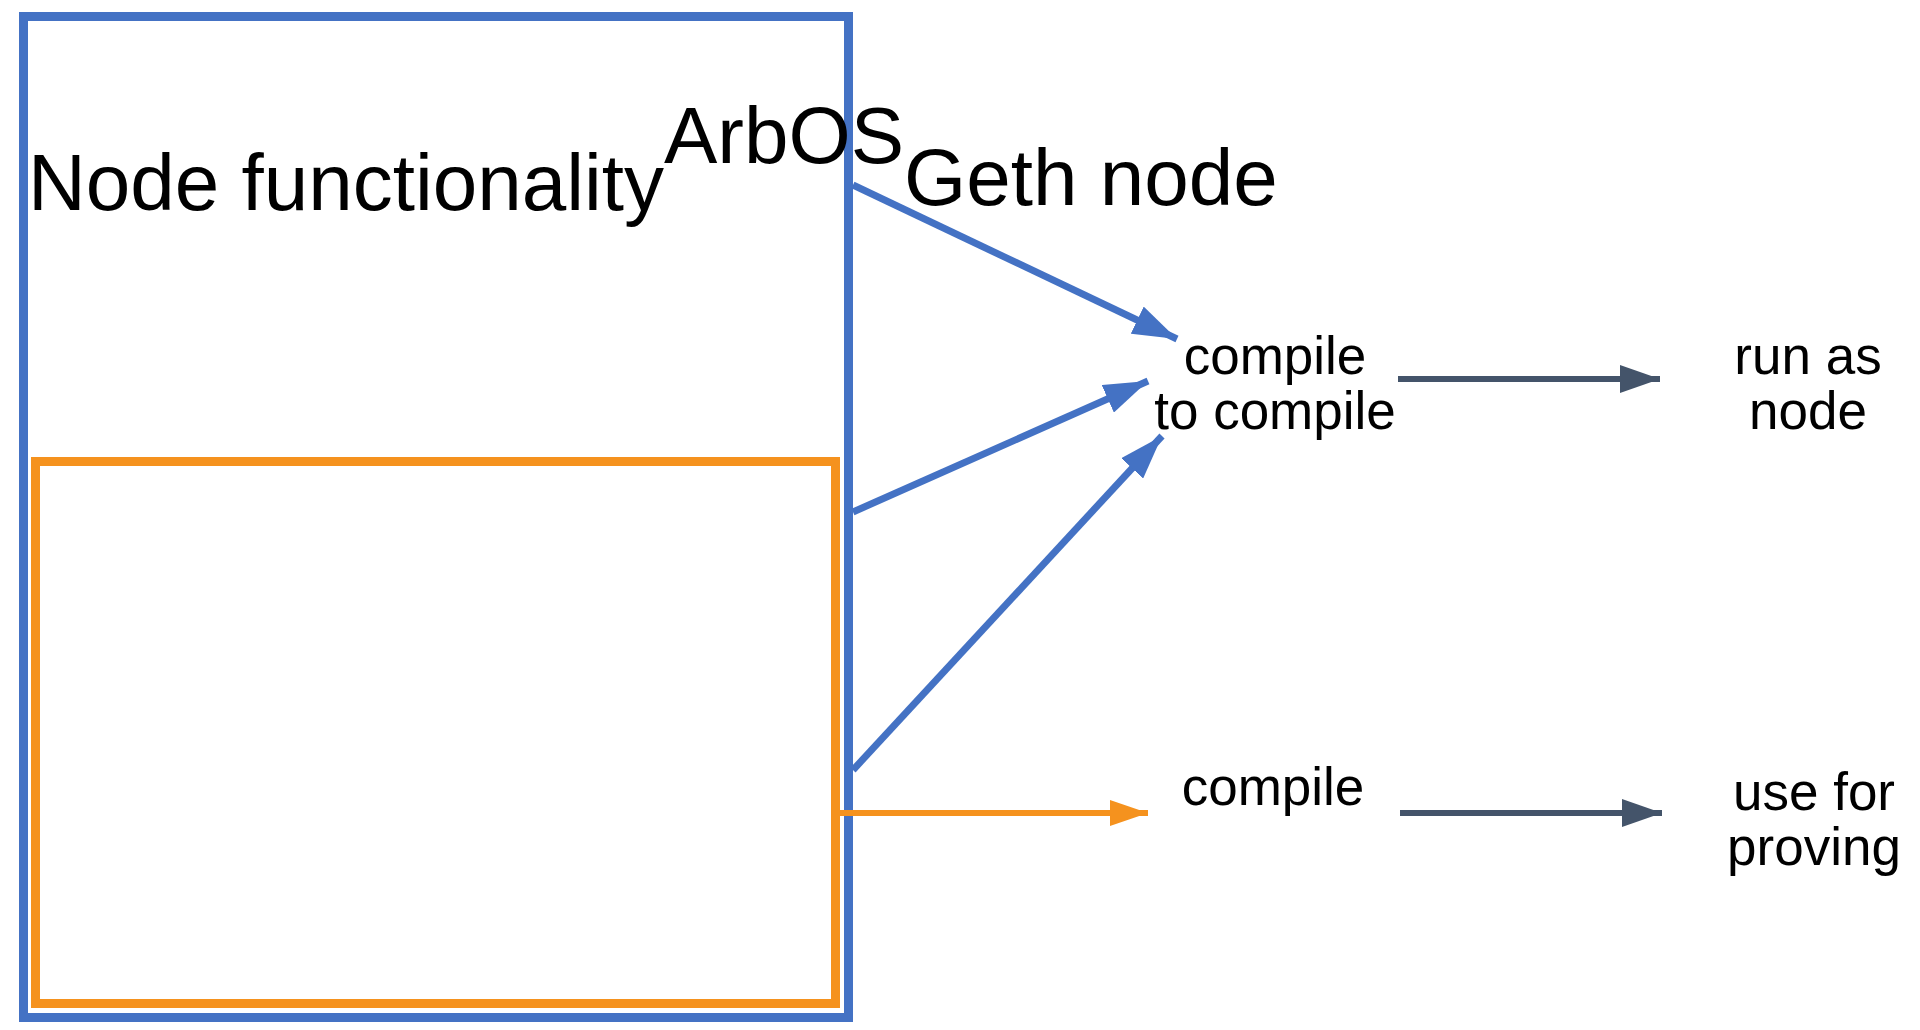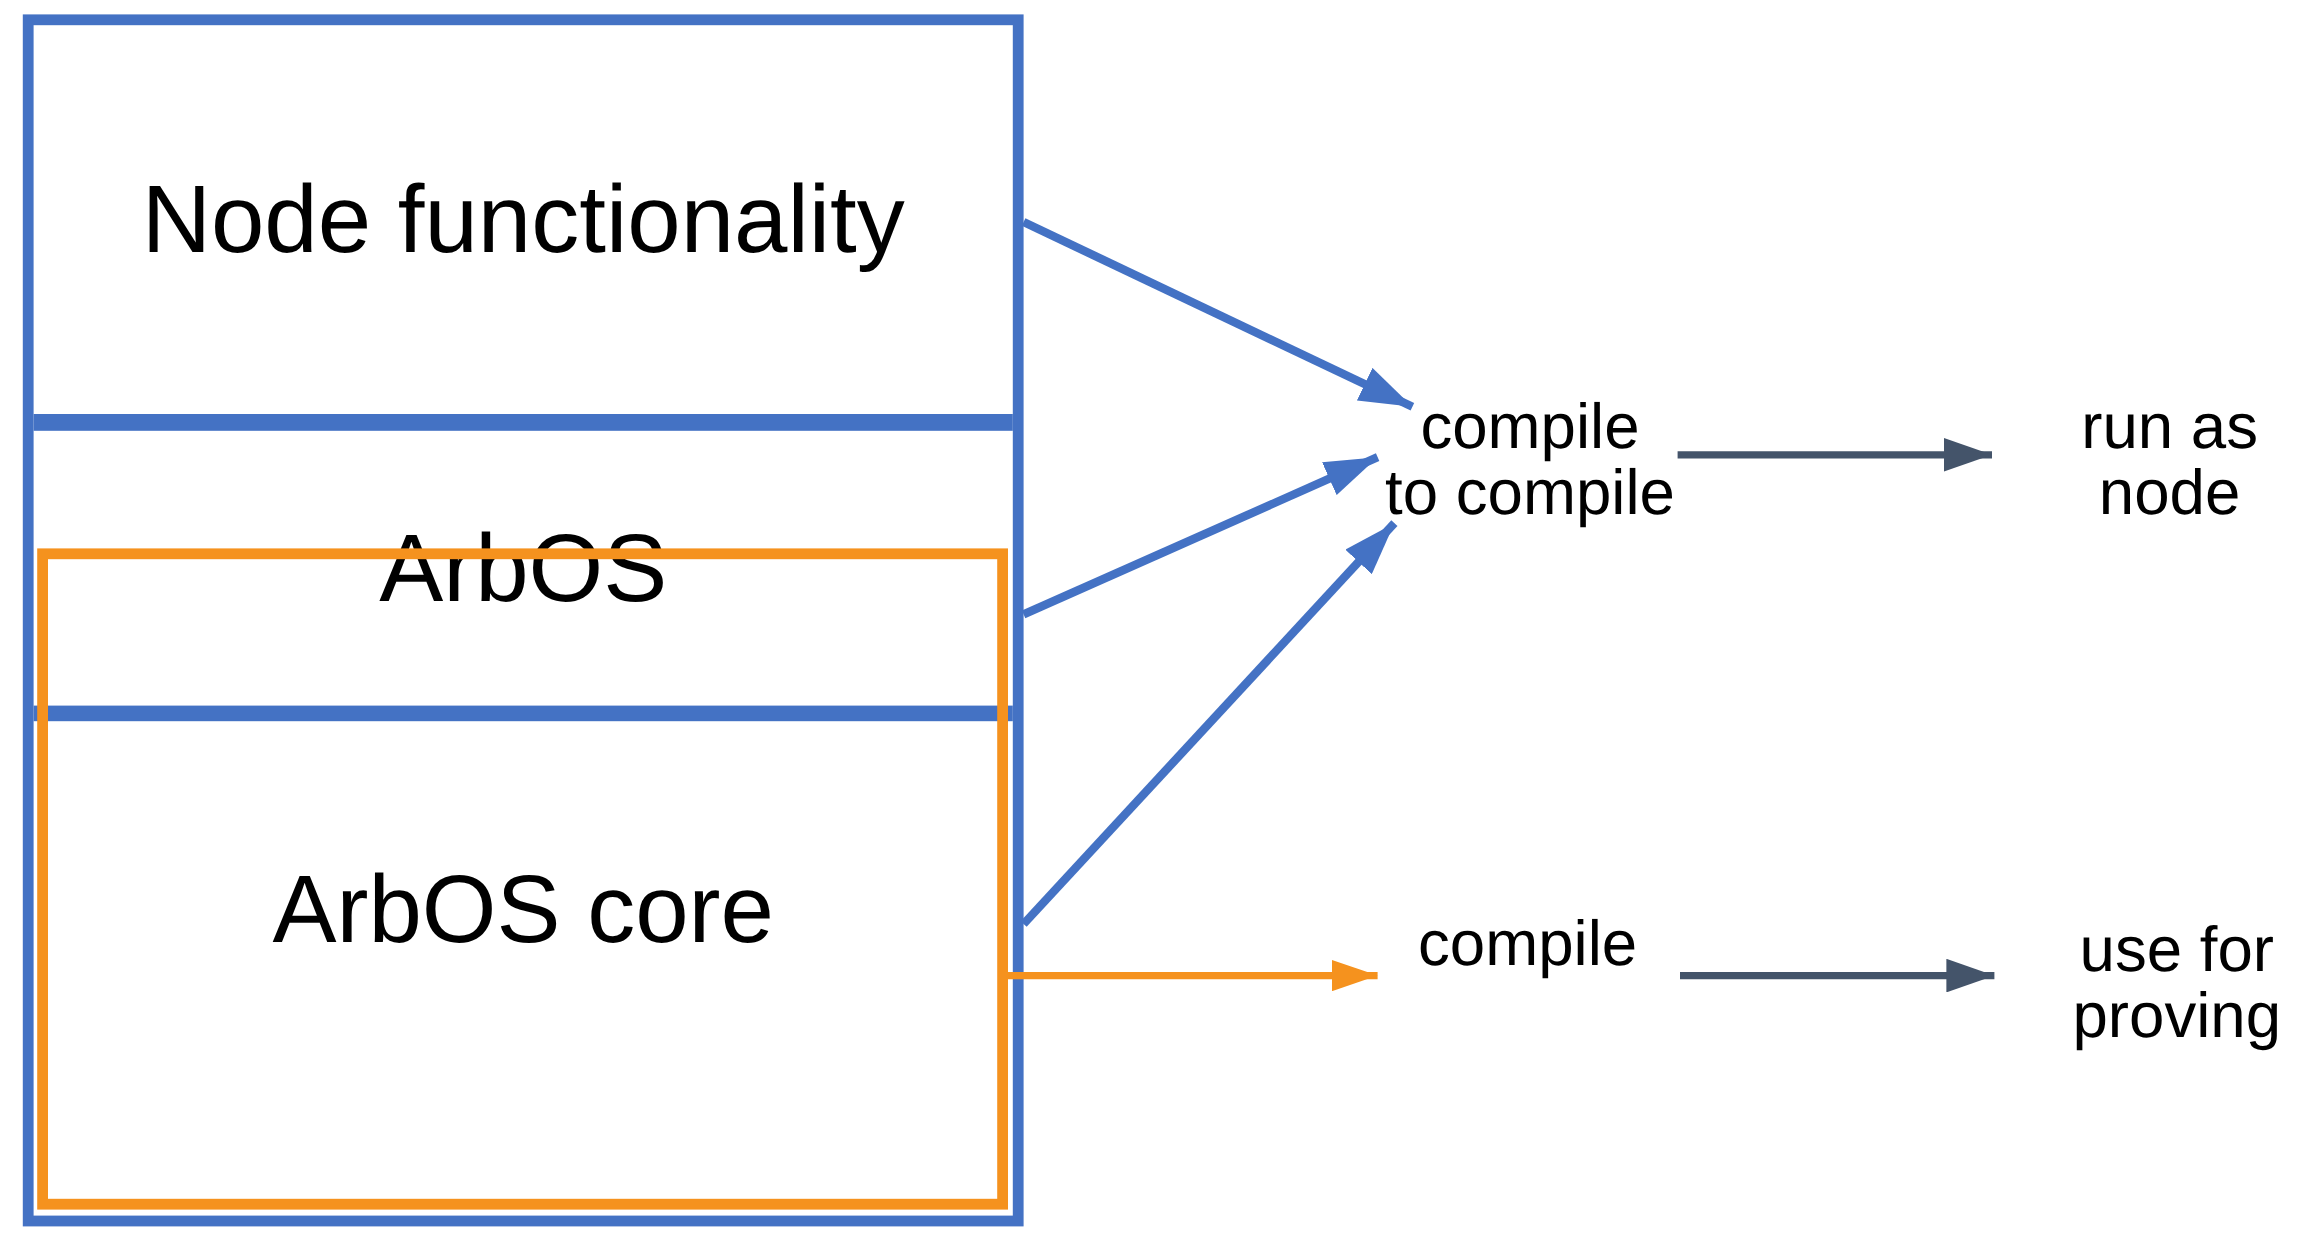--- a/index.html
+++ b/index.html
@@ -22,21 +22,21 @@
     background:#ffffff;
   }
   
   .stack-box{
     position:absolute;
     left:19px;top:12px;
     width:834px;height:1010px;
     border:9px solid var(--c-blue);
     background:transparent;
     display:flex;
-    flex-direction:column;
+    flex-direction:row;
     z-index:1;
   }
   .section{
     display:flex;
     align-items:center;
     justify-content:center;
   }
   .section.s1{height:324px;}
   .section.s2{height:229px;}
   .section.s3{height:314px;}
@@ -95,21 +95,21 @@
   <div class="stack-box">
     <div class="section s1">
       <div class="section-label">Node functionality</div>
     </div>
     <div class="divider d1"></div>
     <div class="section s2">
       <div class="section-label">ArbOS</div>
     </div>
     <div class="divider d2"></div>
     <div class="section s3">
-      <div class="section-label">ArbOS core</div>
+      <div class="section-label">Geth node</div>
     </div>
   </div>
 
   <div class="provable-box"></div>
 
   <svg class="arrows" width="1920" height="1030" viewBox="0 0 1920 1030" xmlns="http://www.w3.org/2000/svg">
     <defs>
       <marker id="head-blue" markerUnits="userSpaceOnUse" markerWidth="44" markerHeight="30" refX="44" refY="15" orient="auto">
         <path d="M0,0 L44,15 L0,30 Z" style="fill:var(--c-blue)"></path>
       </marker>

